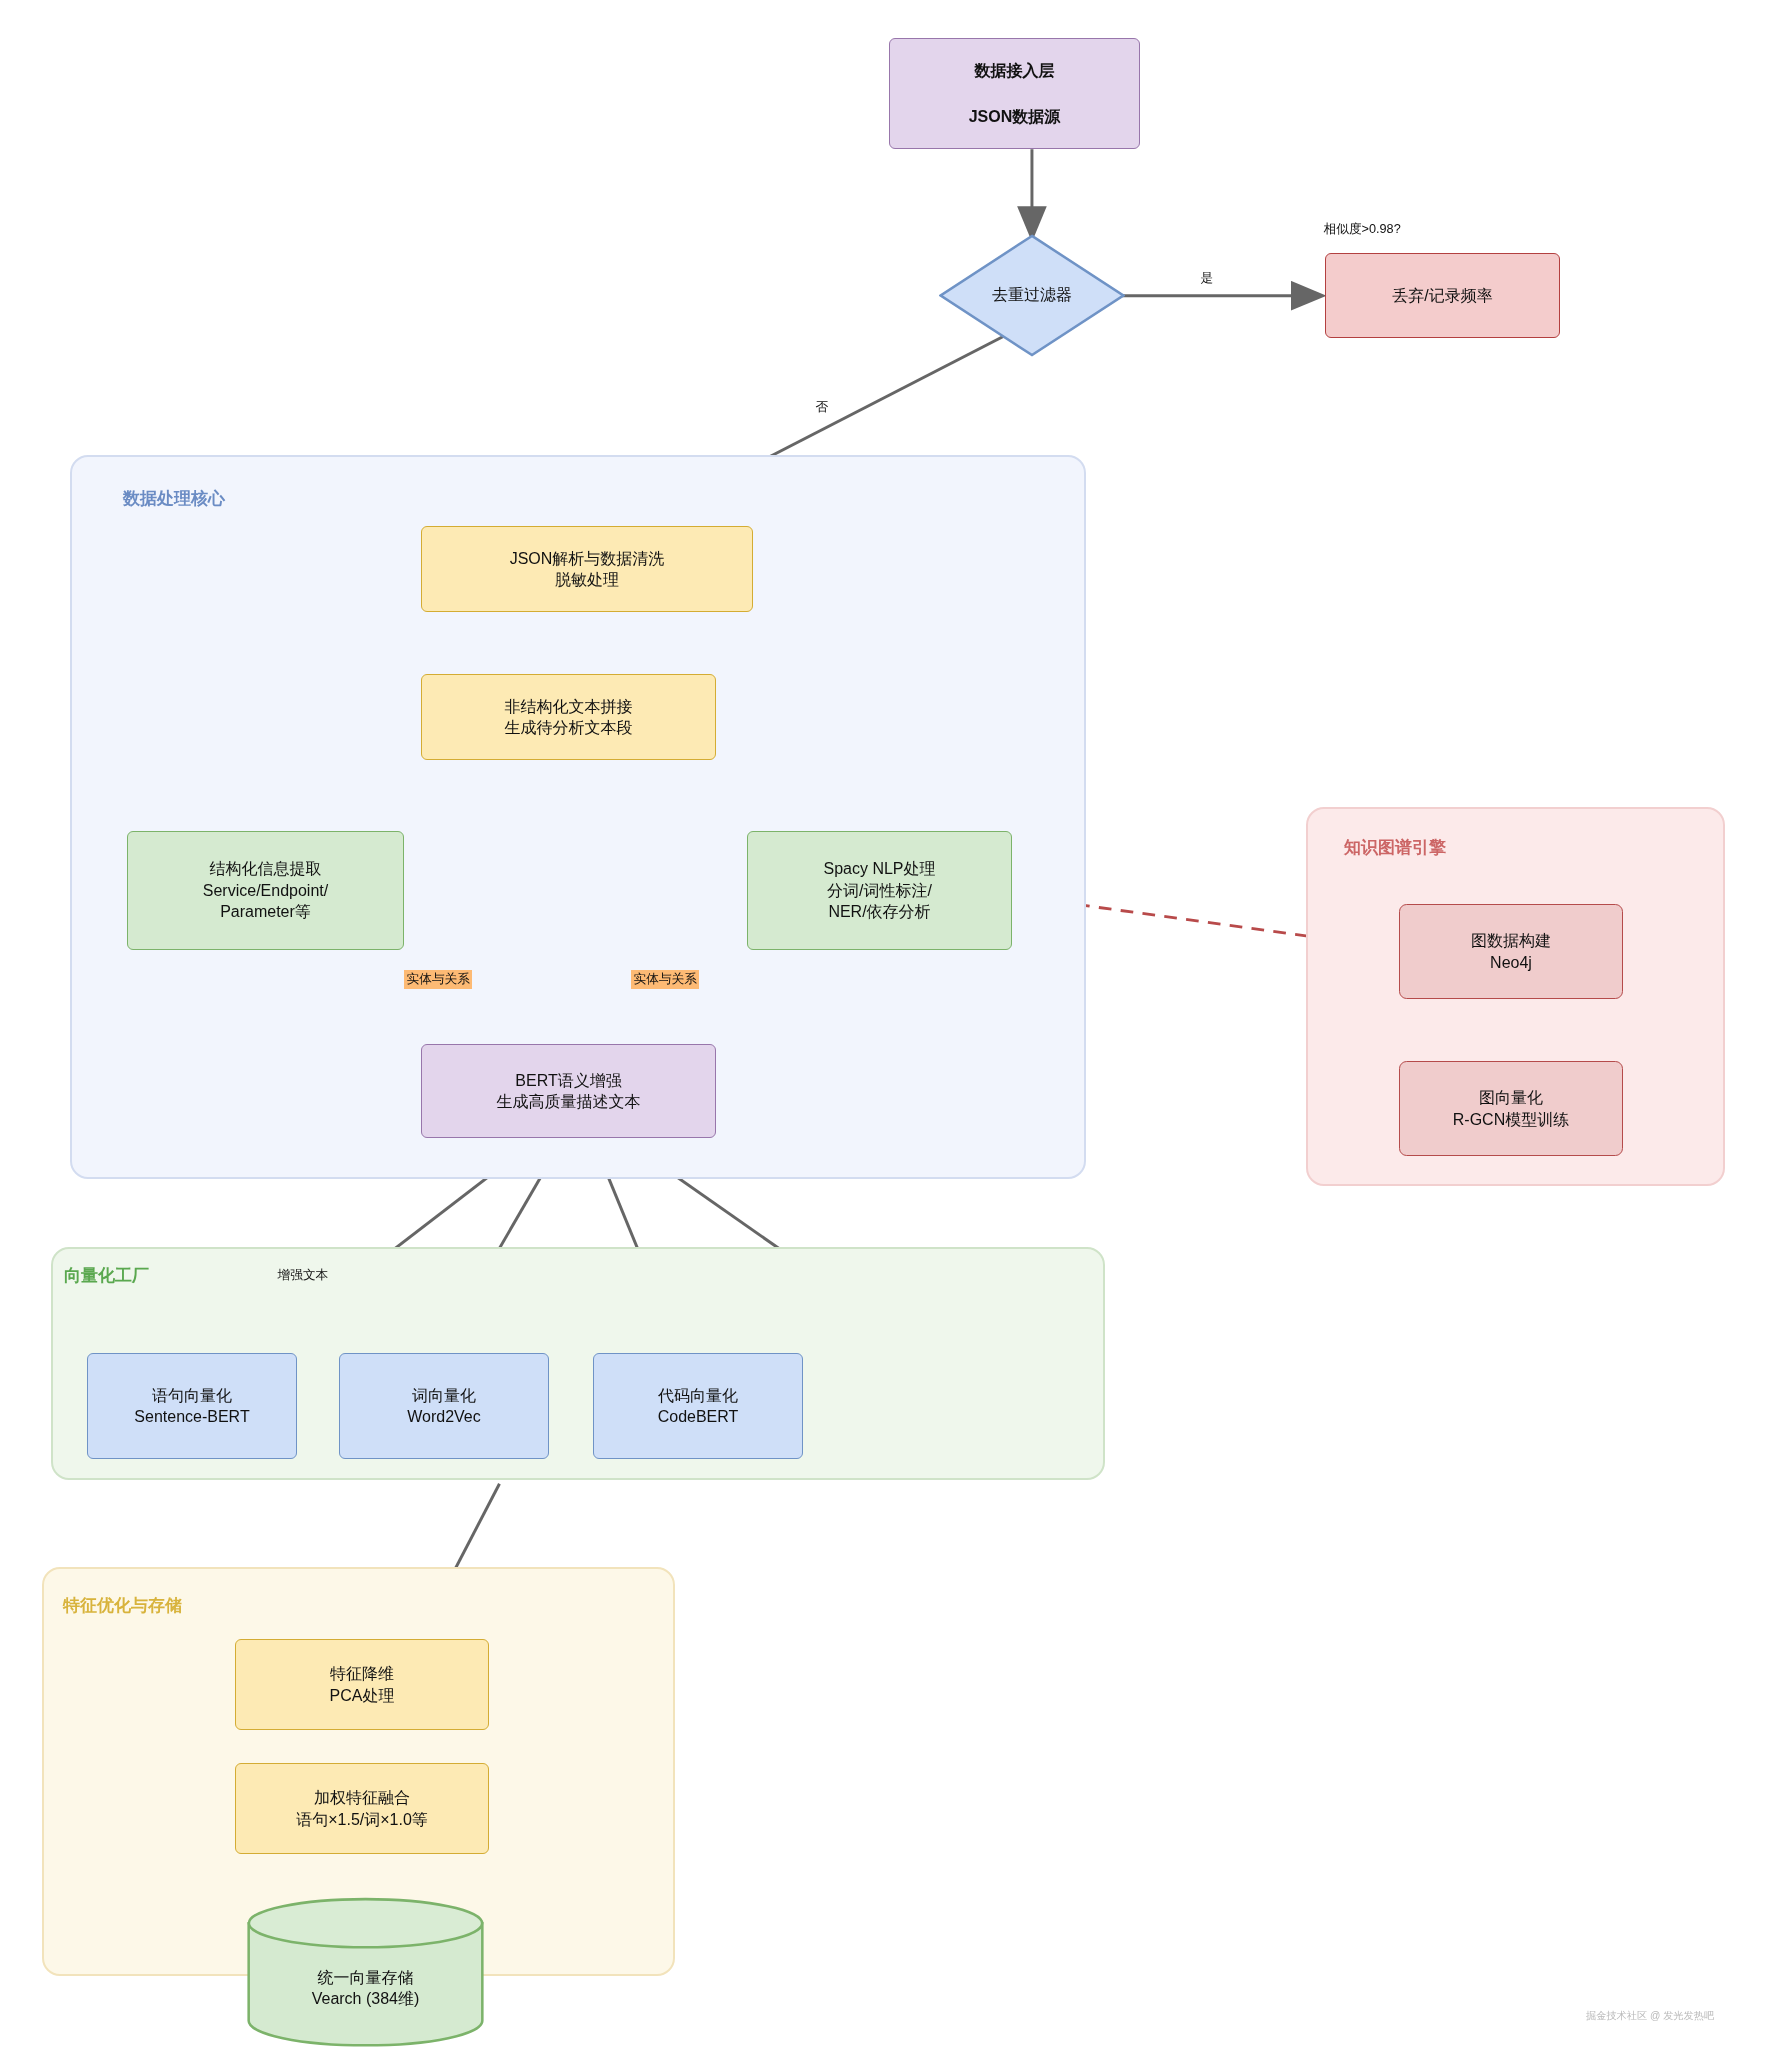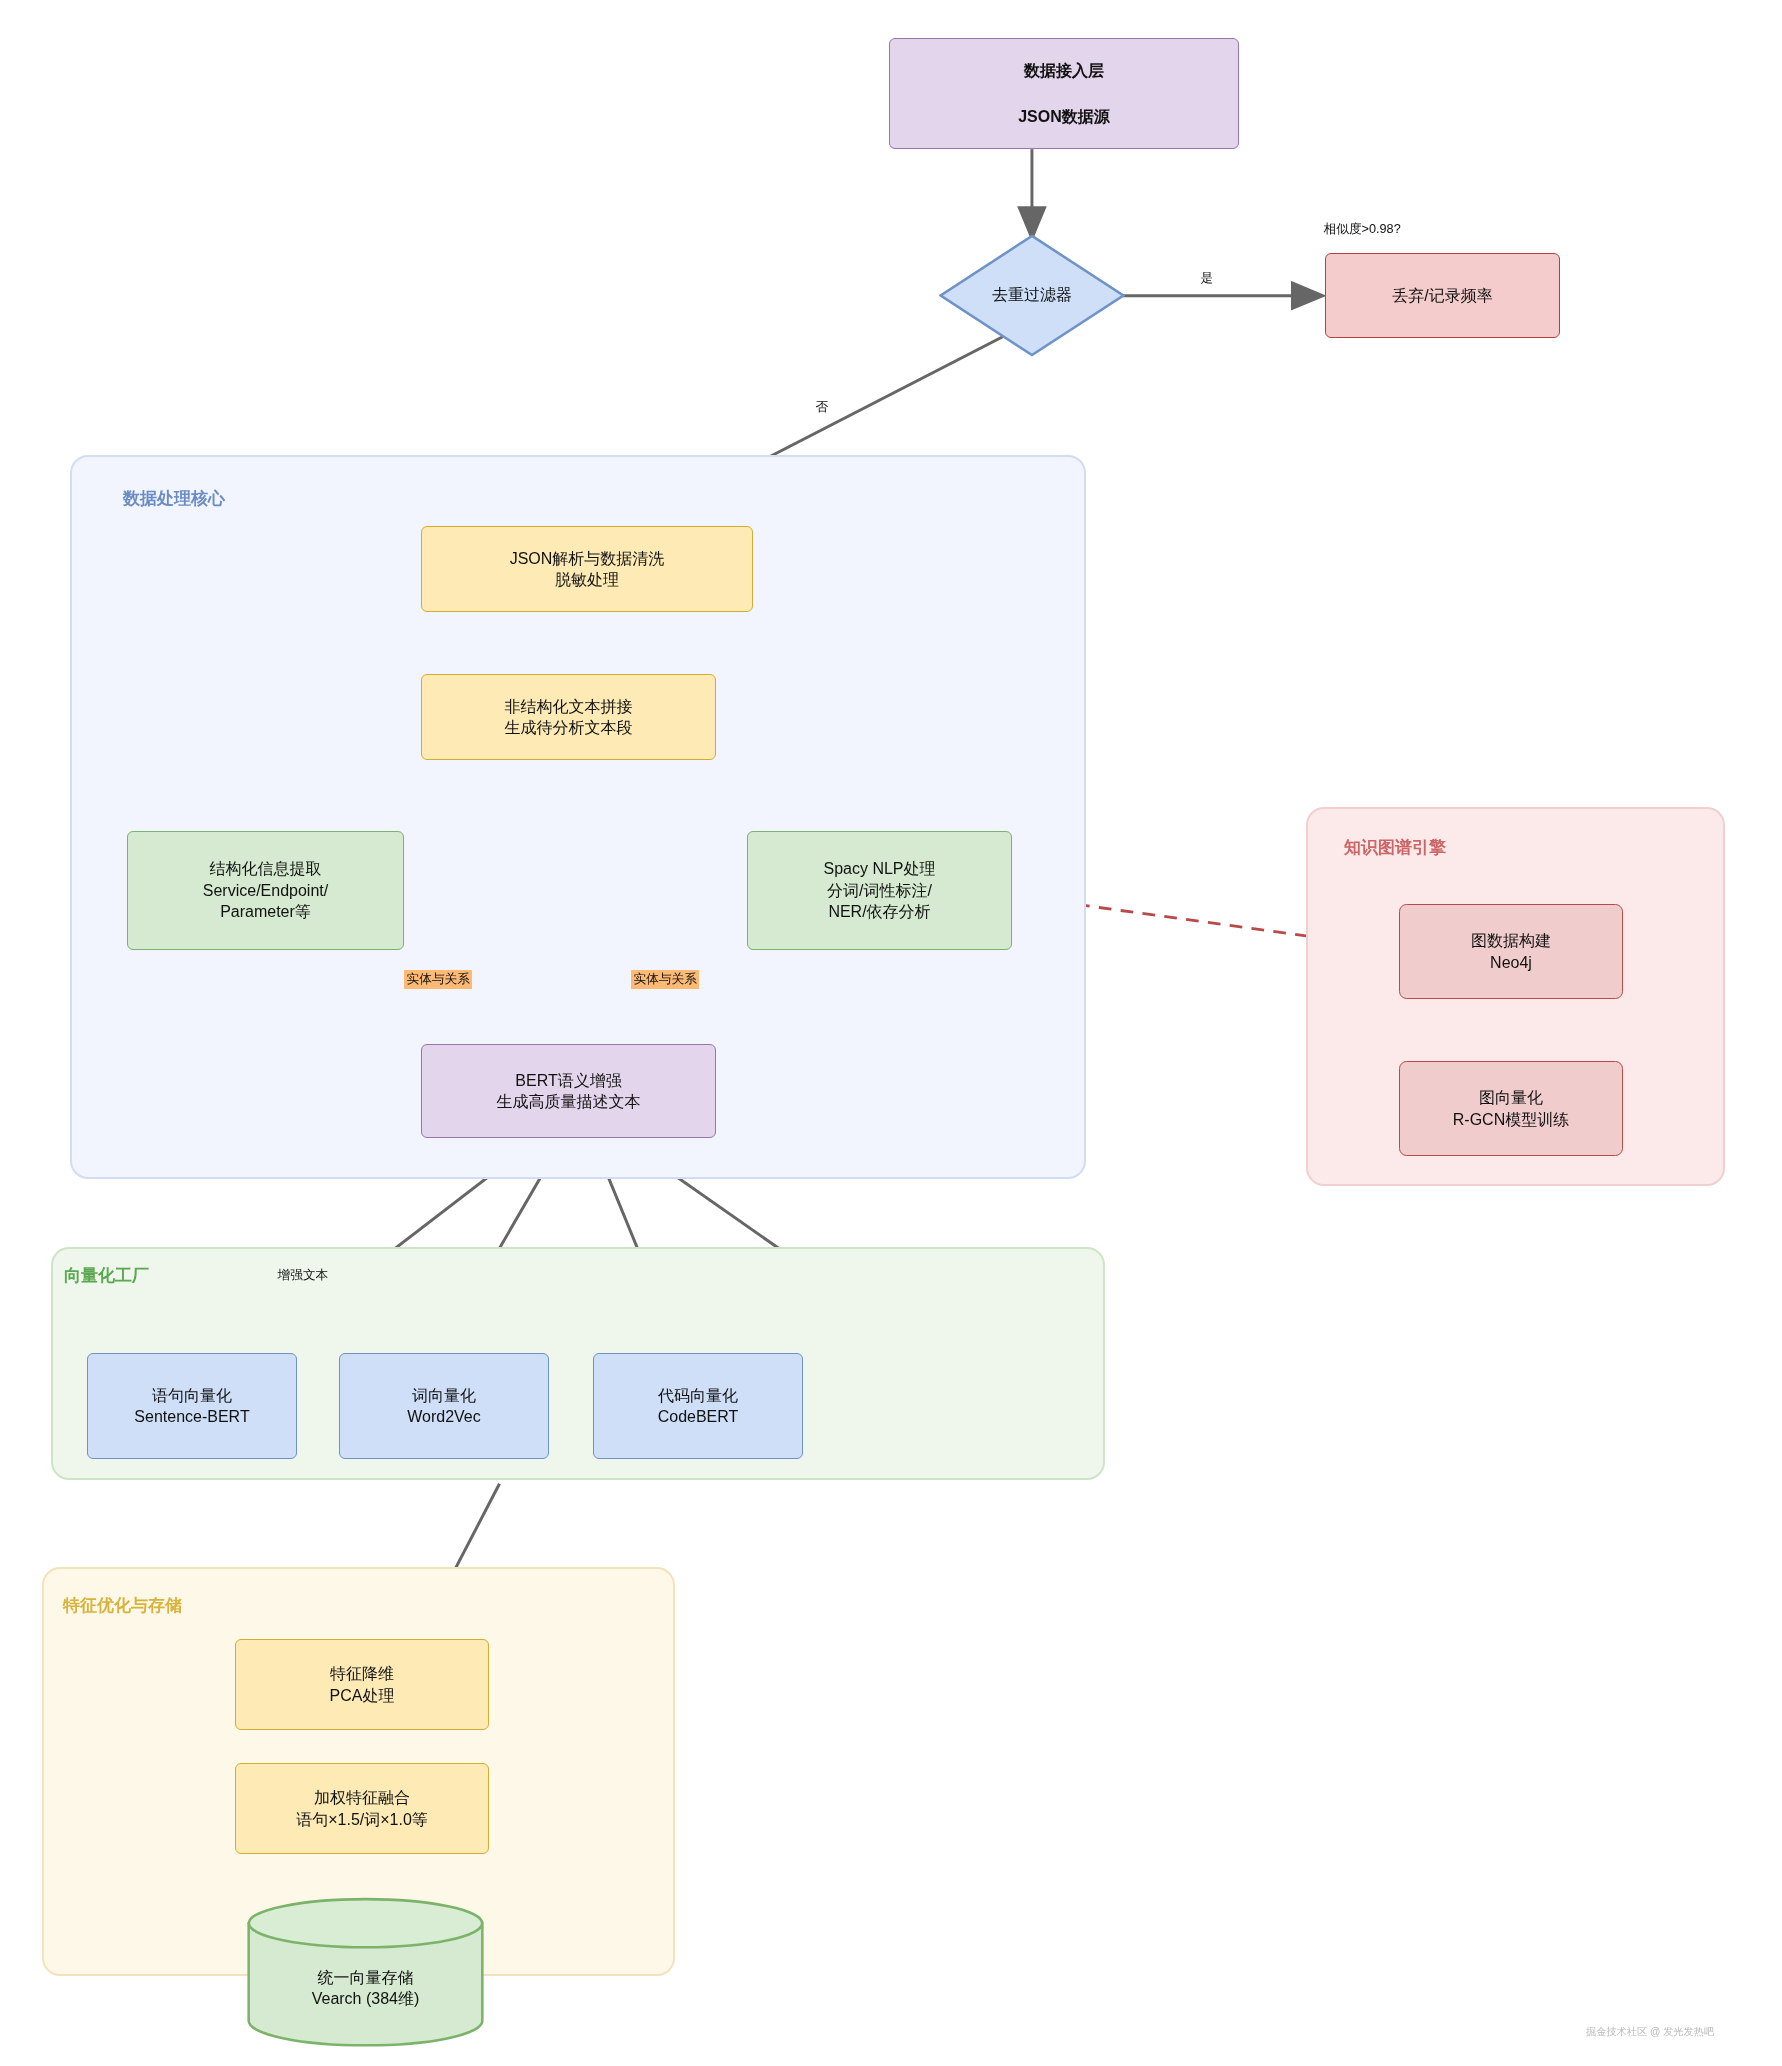--- a/index.html
+++ b/index.html
@@ -42,21 +42,21 @@
 
   
   .cyl{position:absolute;}
   .cyl .ctext{position:absolute;left:0;width:100%;text-align:center;font-size:16px;line-height:1.34;color:#111;}
 
   
   .elabel{position:absolute;font-size:12.7px;color:#111;background:#fdba74;
           padding:0.8px 2.5px;white-space:nowrap;}
   .elabel.nobg{background:transparent;}
 
-  .watermark{position:absolute;font-size:10.2px;color:#b9b9b9;white-space:nowrap;margin-top:16px;}
+  .watermark{position:absolute;font-size:10.2px;color:#b9b9b9;white-space:nowrap;}
 </style>
 </head>
 <body>
 
 <div id="canvas">
 
   <svg class="layer" viewBox="0 0 4210 4880">
     <defs>
       <marker id="ah" markerWidth="13" markerHeight="13" refX="10" refY="5" orient="auto" markerUnits="strokeWidth">
         <path d="M0,0 L12,5 L0,10 z" fill="#666666"></path>
@@ -110,21 +110,21 @@
 
   <div class="cluster cl-kg" style="left:1306px;top:807px;width:419px;height:379px;"></div>
   <div class="cluster-label lab-kg" style="left:1344px;top:836px;">知识图谱引擎</div>
 
   <div class="cluster cl-vec" style="left:51px;top:1247px;width:1054px;height:233px;"></div>
   <div class="cluster-label lab-vec" style="left:64px;top:1264px;text-align:right;">向量化工厂</div>
 
   <div class="cluster cl-feat" style="left:42px;top:1567px;width:633px;height:409px;"></div>
   <div class="cluster-label lab-feat" style="left:63px;top:1594px;">特征优化与存储</div>
 
-  <div class="node n-purple bold" style="left:889px;top:38px;width:350px;height:111px;gap:24px;">
+  <div class="node n-purple bold" style="left:889px;top:38px;width:251px;height:111px;gap:24px;">
     <span class="l1">数据接入层</span>
     <span class="l2">JSON数据源</span>
   </div>
 
   <div class="diamond" style="left:939px;top:234px;width:186px;height:123px;">
     <svg width="186" height="123" viewBox="0 0 440 290">
       <polygon points="220,4 436,145 220,286 4,145" fill="#cfdff8" stroke="#6f93c6" stroke-width="6"></polygon>
     </svg>
     <div class="dlabel">去重过滤器</div>
   </div>

